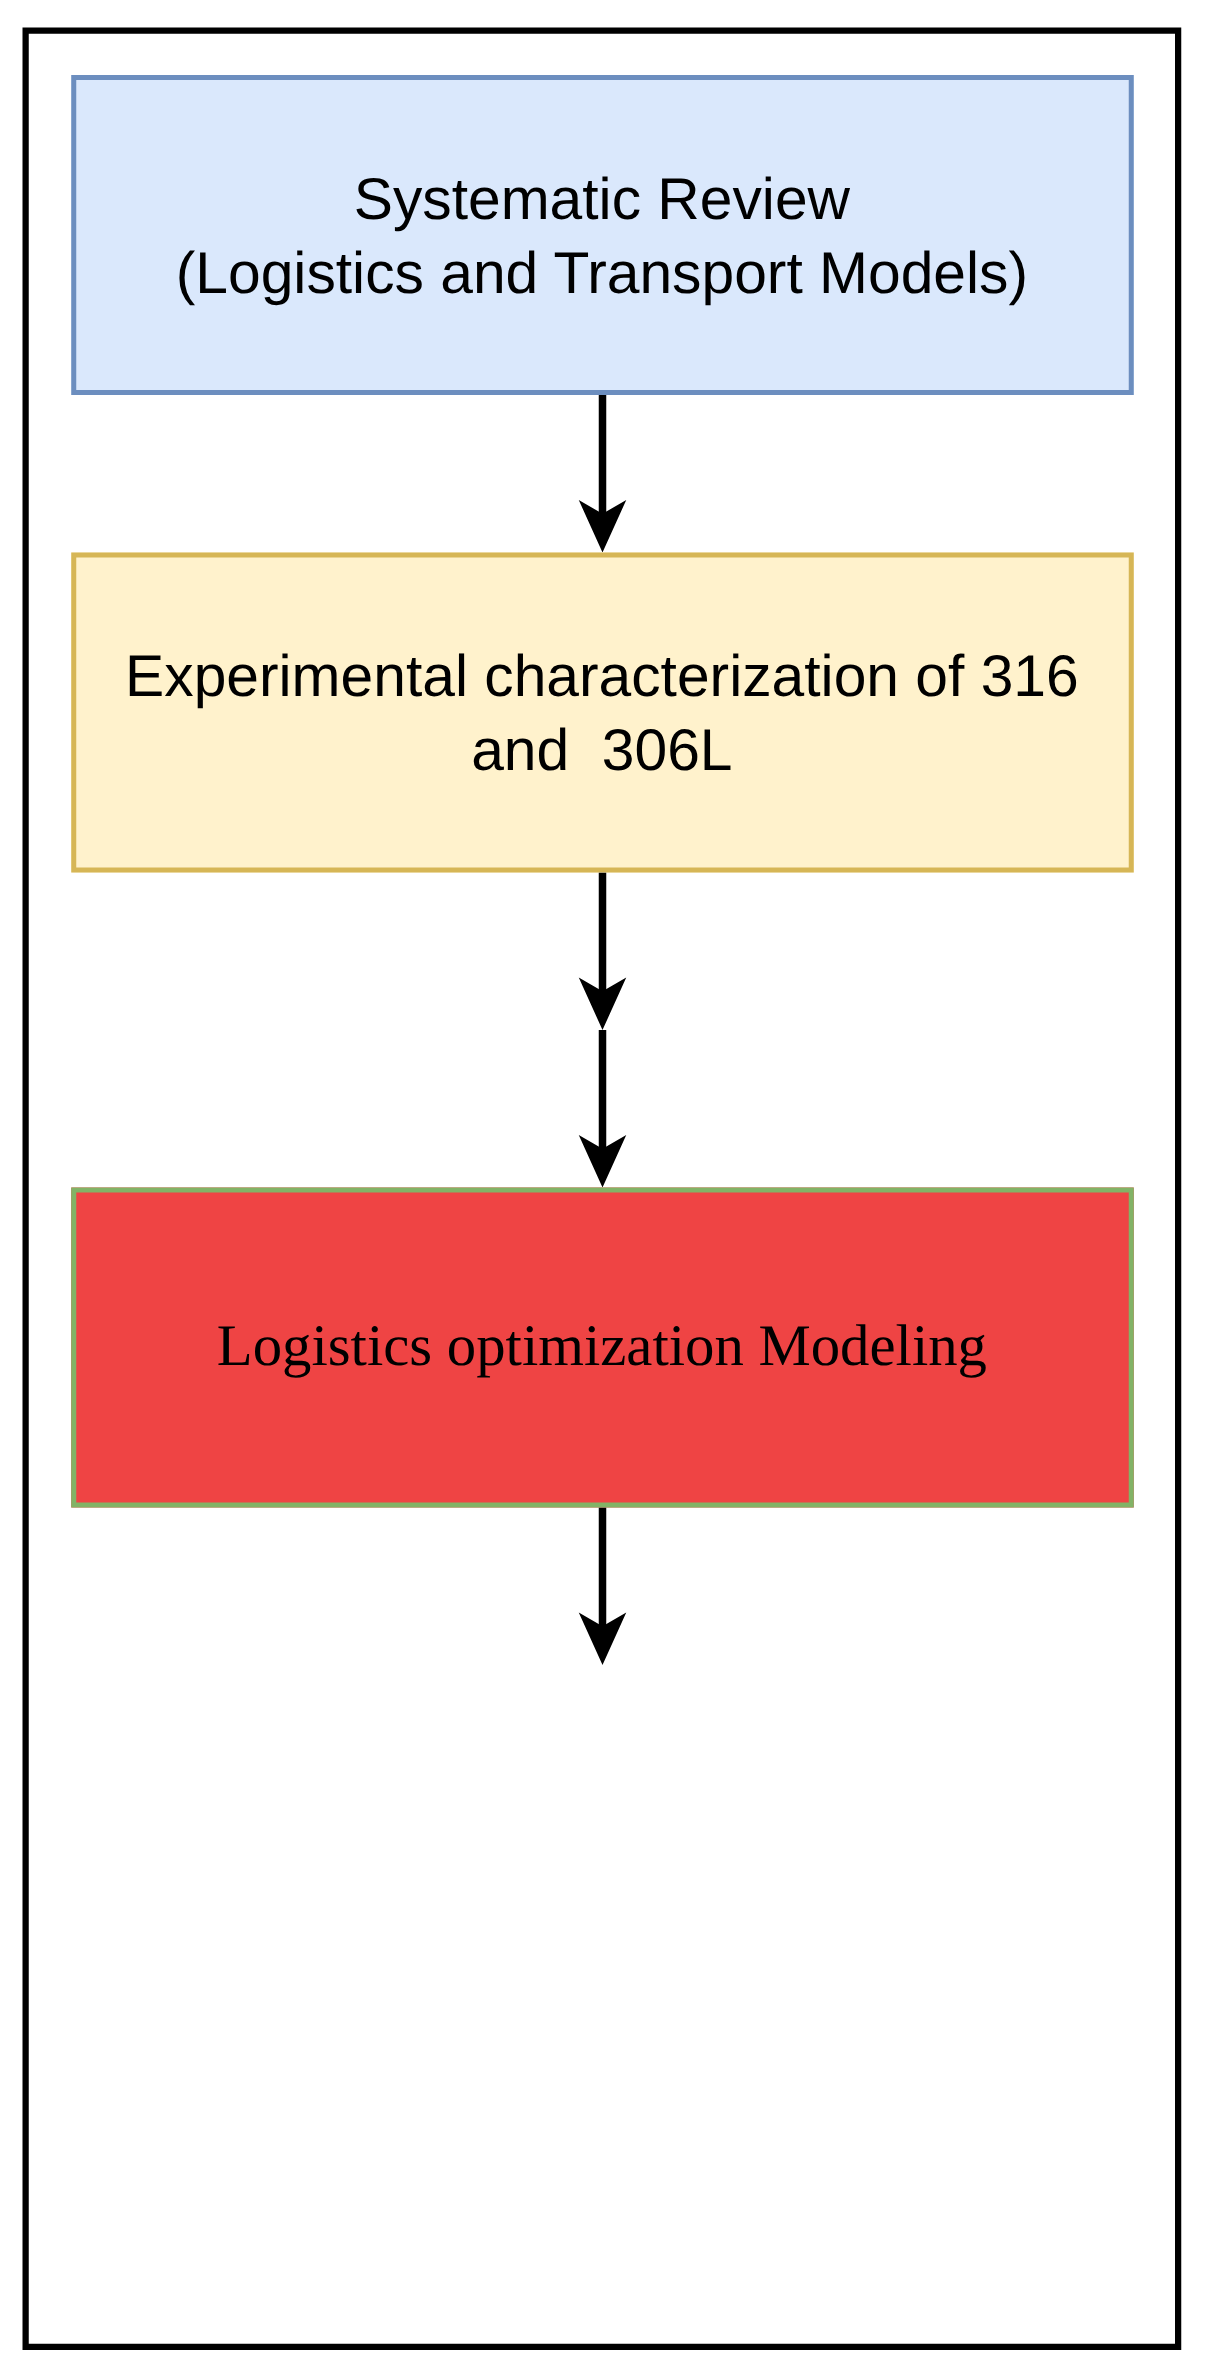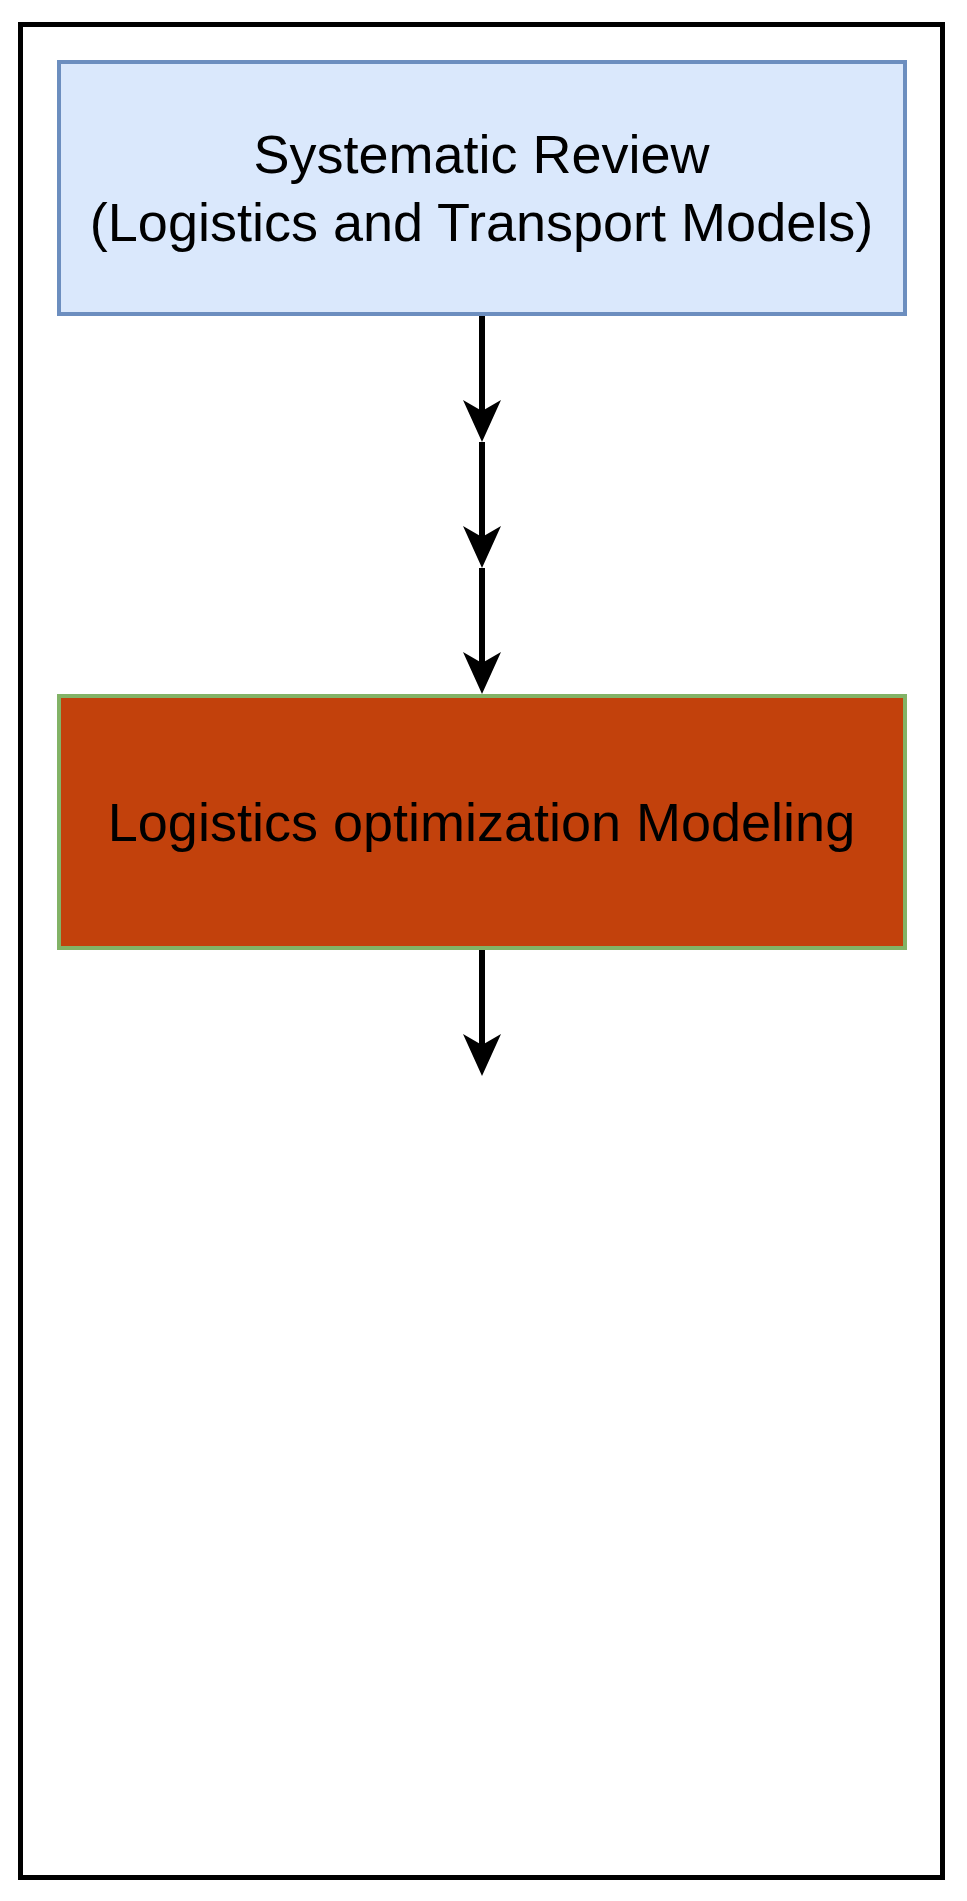--- a/index.html
+++ b/index.html
@@ -35,21 +35,21 @@
     height: 256px;
     box-sizing: border-box;
     border: 4px solid #000000;
     display: flex;
     align-items: center;
     justify-content: center;
     text-align: center;
     flex: 0 0 auto;
   }
   .node-label {
-    font-size: 54px;
+    font-size: 47px;
     line-height: 1.26;
     color: #000000;
     white-space: pre-wrap;
     padding: 0 10px;
   }
   .arrow {
     display: block;
     flex: 0 0 auto;
   }
 </style>
@@ -61,33 +61,37 @@
   <div class="node" style="background-color: rgb(218, 232, 252); border-color: rgb(108, 142, 191);">
     <div class="node-label" style="color: rgb(0, 0, 0);">Systematic Review
 (Logistics and Transport Models)</div>
   </div>
 
   <svg class="arrow" width="44" height="126" viewBox="0 0 44 126" aria-hidden="true">
     <line x1="22" y1="0" x2="22" y2="98" stroke-width="6" stroke="#000000"></line>
     <polygon points="3,84 22,95 41,84 22,126" fill="#000000"></polygon>
   </svg>
 
+  <div class="node" style="background-color: rgb(255, 242, 204); border-color: rgb(214, 182, 86);">
+    <div class="node-label" style="color: rgb(0, 0, 0);">Experimental characterization of 316
+and  306L</div>
+  </div>
 
   <svg class="arrow" width="44" height="126" viewBox="0 0 44 126" aria-hidden="true">
     <line x1="22" y1="0" x2="22" y2="98" stroke-width="6" stroke="#000000"></line>
     <polygon points="3,84 22,95 41,84 22,126" fill="#000000"></polygon>
   </svg>
 
 
   <svg class="arrow" width="44" height="126" viewBox="0 0 44 126" aria-hidden="true">
     <line x1="22" y1="0" x2="22" y2="98" stroke-width="6" stroke="#000000"></line>
     <polygon points="3,84 22,95 41,84 22,126" fill="#000000"></polygon>
   </svg>
 
-  <div class="node" style="background-color: #c2410c; border-color: rgb(130, 179, 102);">
+  <div class="node" style="background-color: #ef4444; border-color: rgb(130, 179, 102); font-family: Liberation Serif, serif;">
     <div class="node-label" style="color: rgb(0, 0, 0);">Logistics optimization Modeling</div>
   </div>
 
   <svg class="arrow" width="44" height="126" viewBox="0 0 44 126" aria-hidden="true">
     <line x1="22" y1="0" x2="22" y2="98" stroke-width="6" stroke="#000000"></line>
     <polygon points="3,84 22,95 41,84 22,126" fill="#000000"></polygon>
   </svg>
 
 </div>
 </div>

